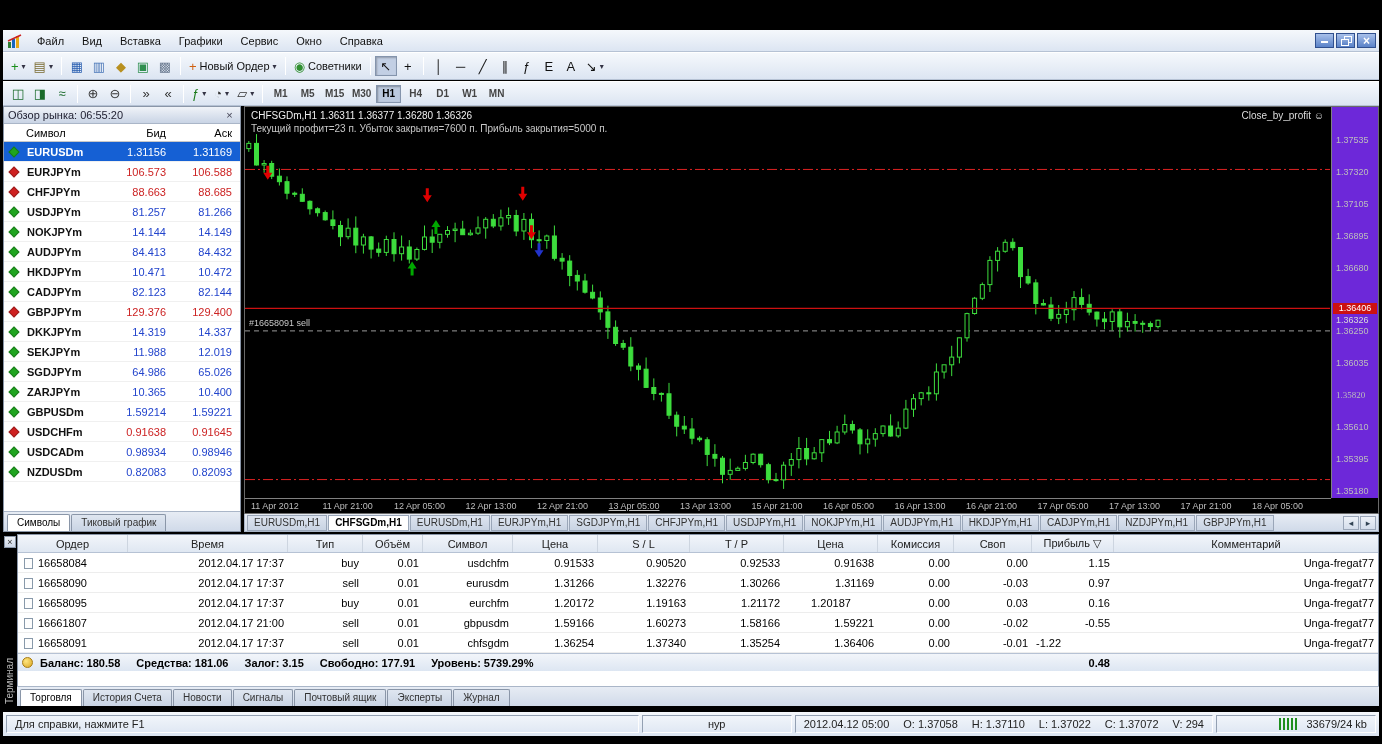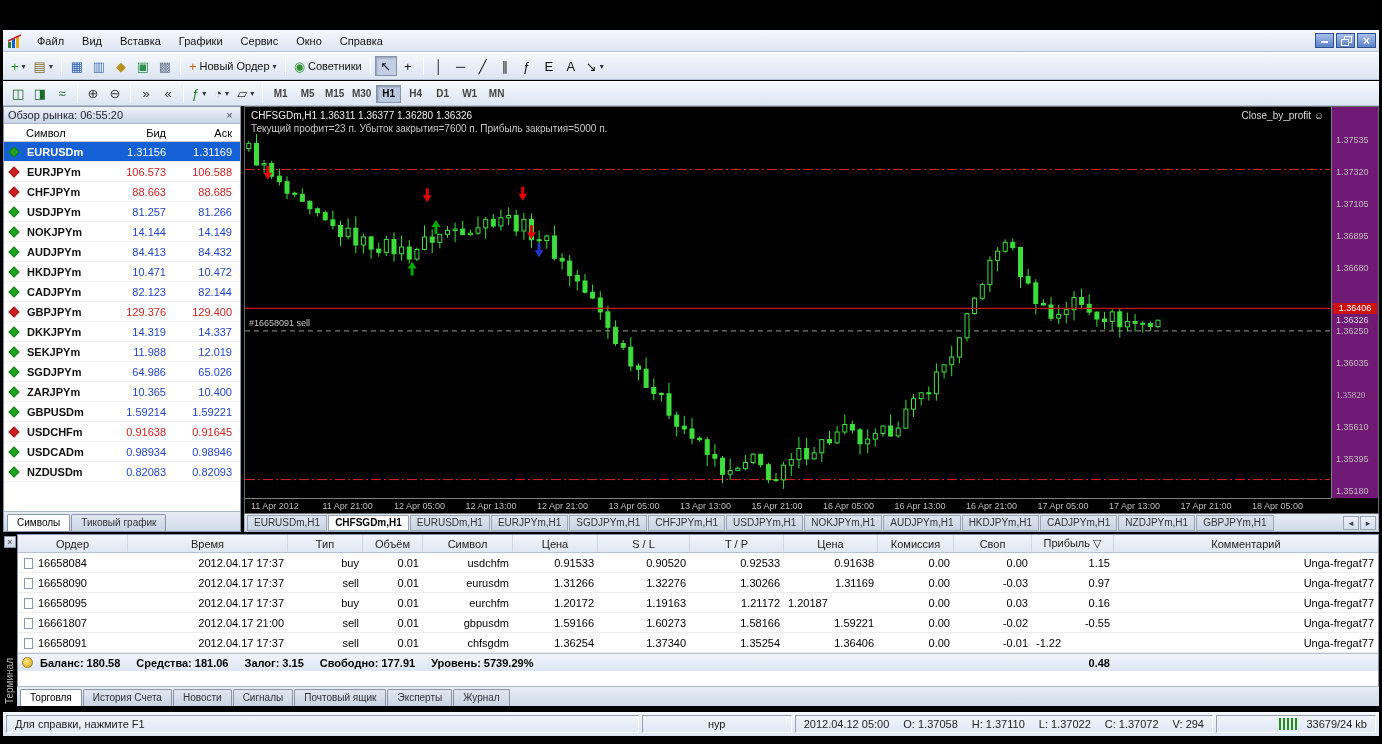--- a/index.html
+++ b/index.html
@@ -51,21 +51,21 @@
 .c-red{color:var(--price-down);}
 .c-blue{color:var(--price-up);}
 .mw-fill{flex:1;background:#fff;}
 .mw-tabs,.t-tabs{height:20px;background:linear-gradient(#e7ecf4,#d0dae9);border-top:1px solid #aab6c8;display:flex;align-items:flex-end;padding:0 3px;flex:none;}
 .tab{font-size:10px;padding:2px 9px 3px;border:1px solid #8a96a8;border-bottom:none;background:linear-gradient(#dfe6f0,#c9d4e4);margin-right:1px;color:#333;border-radius:2px 2px 0 0;white-space:nowrap;}
 .tab.active{background:#fff;color:#000;}
 
 .chart-zone{position:absolute;left:244px;top:106px;width:1135px;height:426px;}
 .chart-area{position:relative;width:100%;height:408px;background:#000;border:1px solid #6a6a6a;overflow:hidden;}
 .plot{position:absolute;left:0;top:0;}
-.price-axis{position:absolute;right:0;top:0;width:47px;height:391px;border-left:1px solid #808080;background:#701a75;}
+.price-axis{position:absolute;right:0;top:0;width:47px;height:391px;border-left:1px solid #808080;background:#6d28d9;}
 .p-tick{position:absolute;left:4px;color:#bdbdbd;font-size:9px;white-space:nowrap;}
 .bid-lab{color:#d8d8d8;}
 .ask-box{position:absolute;left:1px;right:1px;background:var(--ask-line);color:#fff;font-size:9px;text-align:center;height:11px;line-height:11px;}
 .time-axis{position:absolute;left:0;bottom:0;width:1086px;height:15px;border-top:1px solid #808080;background:#000;}
 .t-tick{position:absolute;top:2px;color:#bdbdbd;font-size:9px;white-space:nowrap;}
 .ov1{position:absolute;left:6px;top:3px;color:#efefef;font-size:10px;}
 .ov2{position:absolute;left:6px;top:16px;color:#c8c8c8;font-size:10px;}
 .ea{position:absolute;right:54px;top:3px;color:#dcdcdc;font-size:10px;}
 .order-lab{position:absolute;left:4px;color:#c8c8c8;font-size:9px;}
 .chart-tabs{height:18px;background:linear-gradient(#e7ecf4,#d0dae9);border:1px solid #aab6c8;border-top:none;display:flex;align-items:center;padding:0 2px;}
@@ -655,21 +655,21 @@
           <div class="p-tick" style="top: 378.567px;">1.35180</div>
           <div class="p-tick bid-lab" style="top: 208.192px;">1.36326</div>
           <div class="ask-box" style="top: 195.798px;">1.36406</div>
         </div>
       <div class="time-axis" id="time-axis">
           <div class="t-tick" style="left: 6px;">11 Apr 2012</div>
           <div class="t-tick" style="left: 77.5px;">11 Apr 21:00</div>
           <div class="t-tick" style="left: 149px;">12 Apr 05:00</div>
           <div class="t-tick" style="left: 220.5px;">12 Apr 13:00</div>
           <div class="t-tick" style="left: 292px;">12 Apr 21:00</div>
-          <div class="t-tick" style="left: 363.5px;">13 Apr 05:00</div>
+          <div class="t-tick" style="left: 363.5px; text-decoration: underline;">13 Apr 05:00</div>
           <div class="t-tick" style="left: 435px;">13 Apr 13:00</div>
           <div class="t-tick" style="left: 506.5px;">15 Apr 21:00</div>
           <div class="t-tick" style="left: 578px;">16 Apr 05:00</div>
           <div class="t-tick" style="left: 649.5px;">16 Apr 13:00</div>
           <div class="t-tick" style="left: 721px;">16 Apr 21:00</div>
           <div class="t-tick" style="left: 792.5px;">17 Apr 05:00</div>
           <div class="t-tick" style="left: 864px;">17 Apr 13:00</div>
           <div class="t-tick" style="left: 935.5px;">17 Apr 21:00</div>
           <div class="t-tick" style="left: 1007px;">18 Apr 05:00</div>
         </div>
@@ -752,21 +752,21 @@
             </div>
             <div class="t-row">
               <div class="t-cell" style="width: 110px; text-align: left;"><span class="doc-ico"></span><span>16658095</span></div>
               <div class="t-cell" style="width: 160px; text-align: right;">2012.04.17 17:37</div>
               <div class="t-cell" style="width: 75px; text-align: right;">buy</div>
               <div class="t-cell" style="width: 60px; text-align: right;">0.01</div>
               <div class="t-cell" style="width: 90px; text-align: right;">eurchfm</div>
               <div class="t-cell" style="width: 85px; text-align: right;">1.20172</div>
               <div class="t-cell" style="width: 92px; text-align: right;">1.19163</div>
               <div class="t-cell" style="width: 94px; text-align: right;">1.21172</div>
-              <div class="t-cell" style="width: 94px; text-align: left;">1.20187</div>
+              <div class="t-cell" style="width: 94px; text-align: center;">1.20187</div>
               <div class="t-cell" style="width: 76px; text-align: right;">0.00</div>
               <div class="t-cell" style="width: 78px; text-align: right;">0.03</div>
               <div class="t-cell" style="width: 82px; text-align: right;">0.16</div>
               <div class="t-cell" style="flex: 1 1 0%; text-align: right;">Unga-fregat77</div>
             </div>
             <div class="t-row">
               <div class="t-cell" style="width: 110px; text-align: left;"><span class="doc-ico"></span><span>16661807</span></div>
               <div class="t-cell" style="width: 160px; text-align: right;">2012.04.17 21:00</div>
               <div class="t-cell" style="width: 75px; text-align: right;">sell</div>
               <div class="t-cell" style="width: 60px; text-align: right;">0.01</div>

